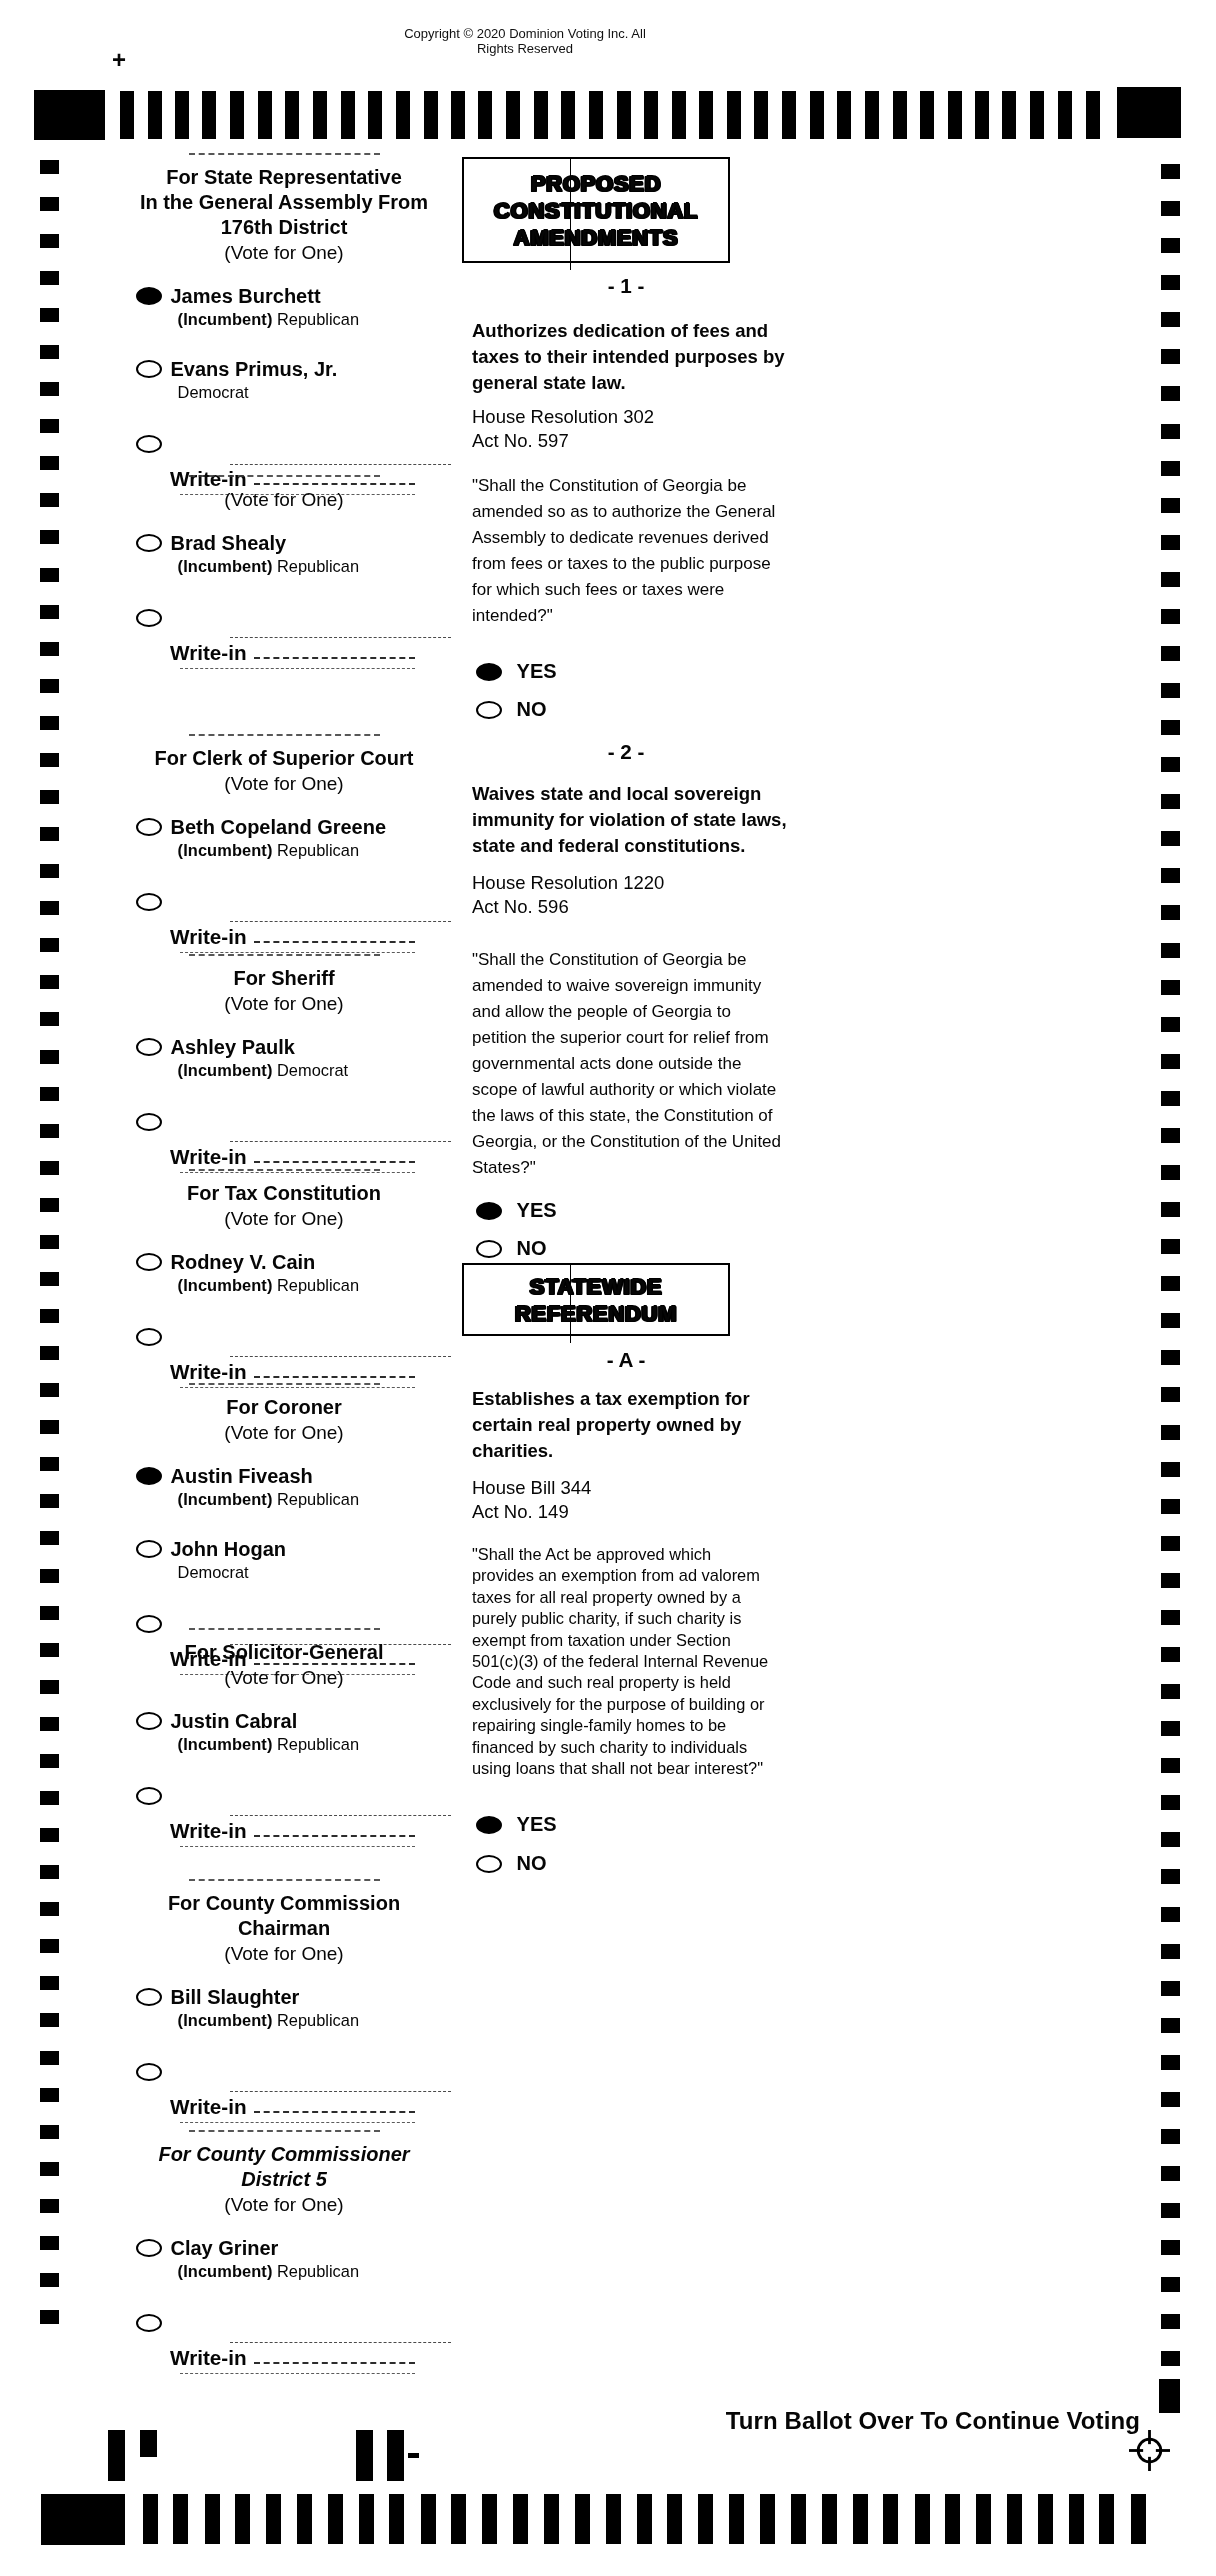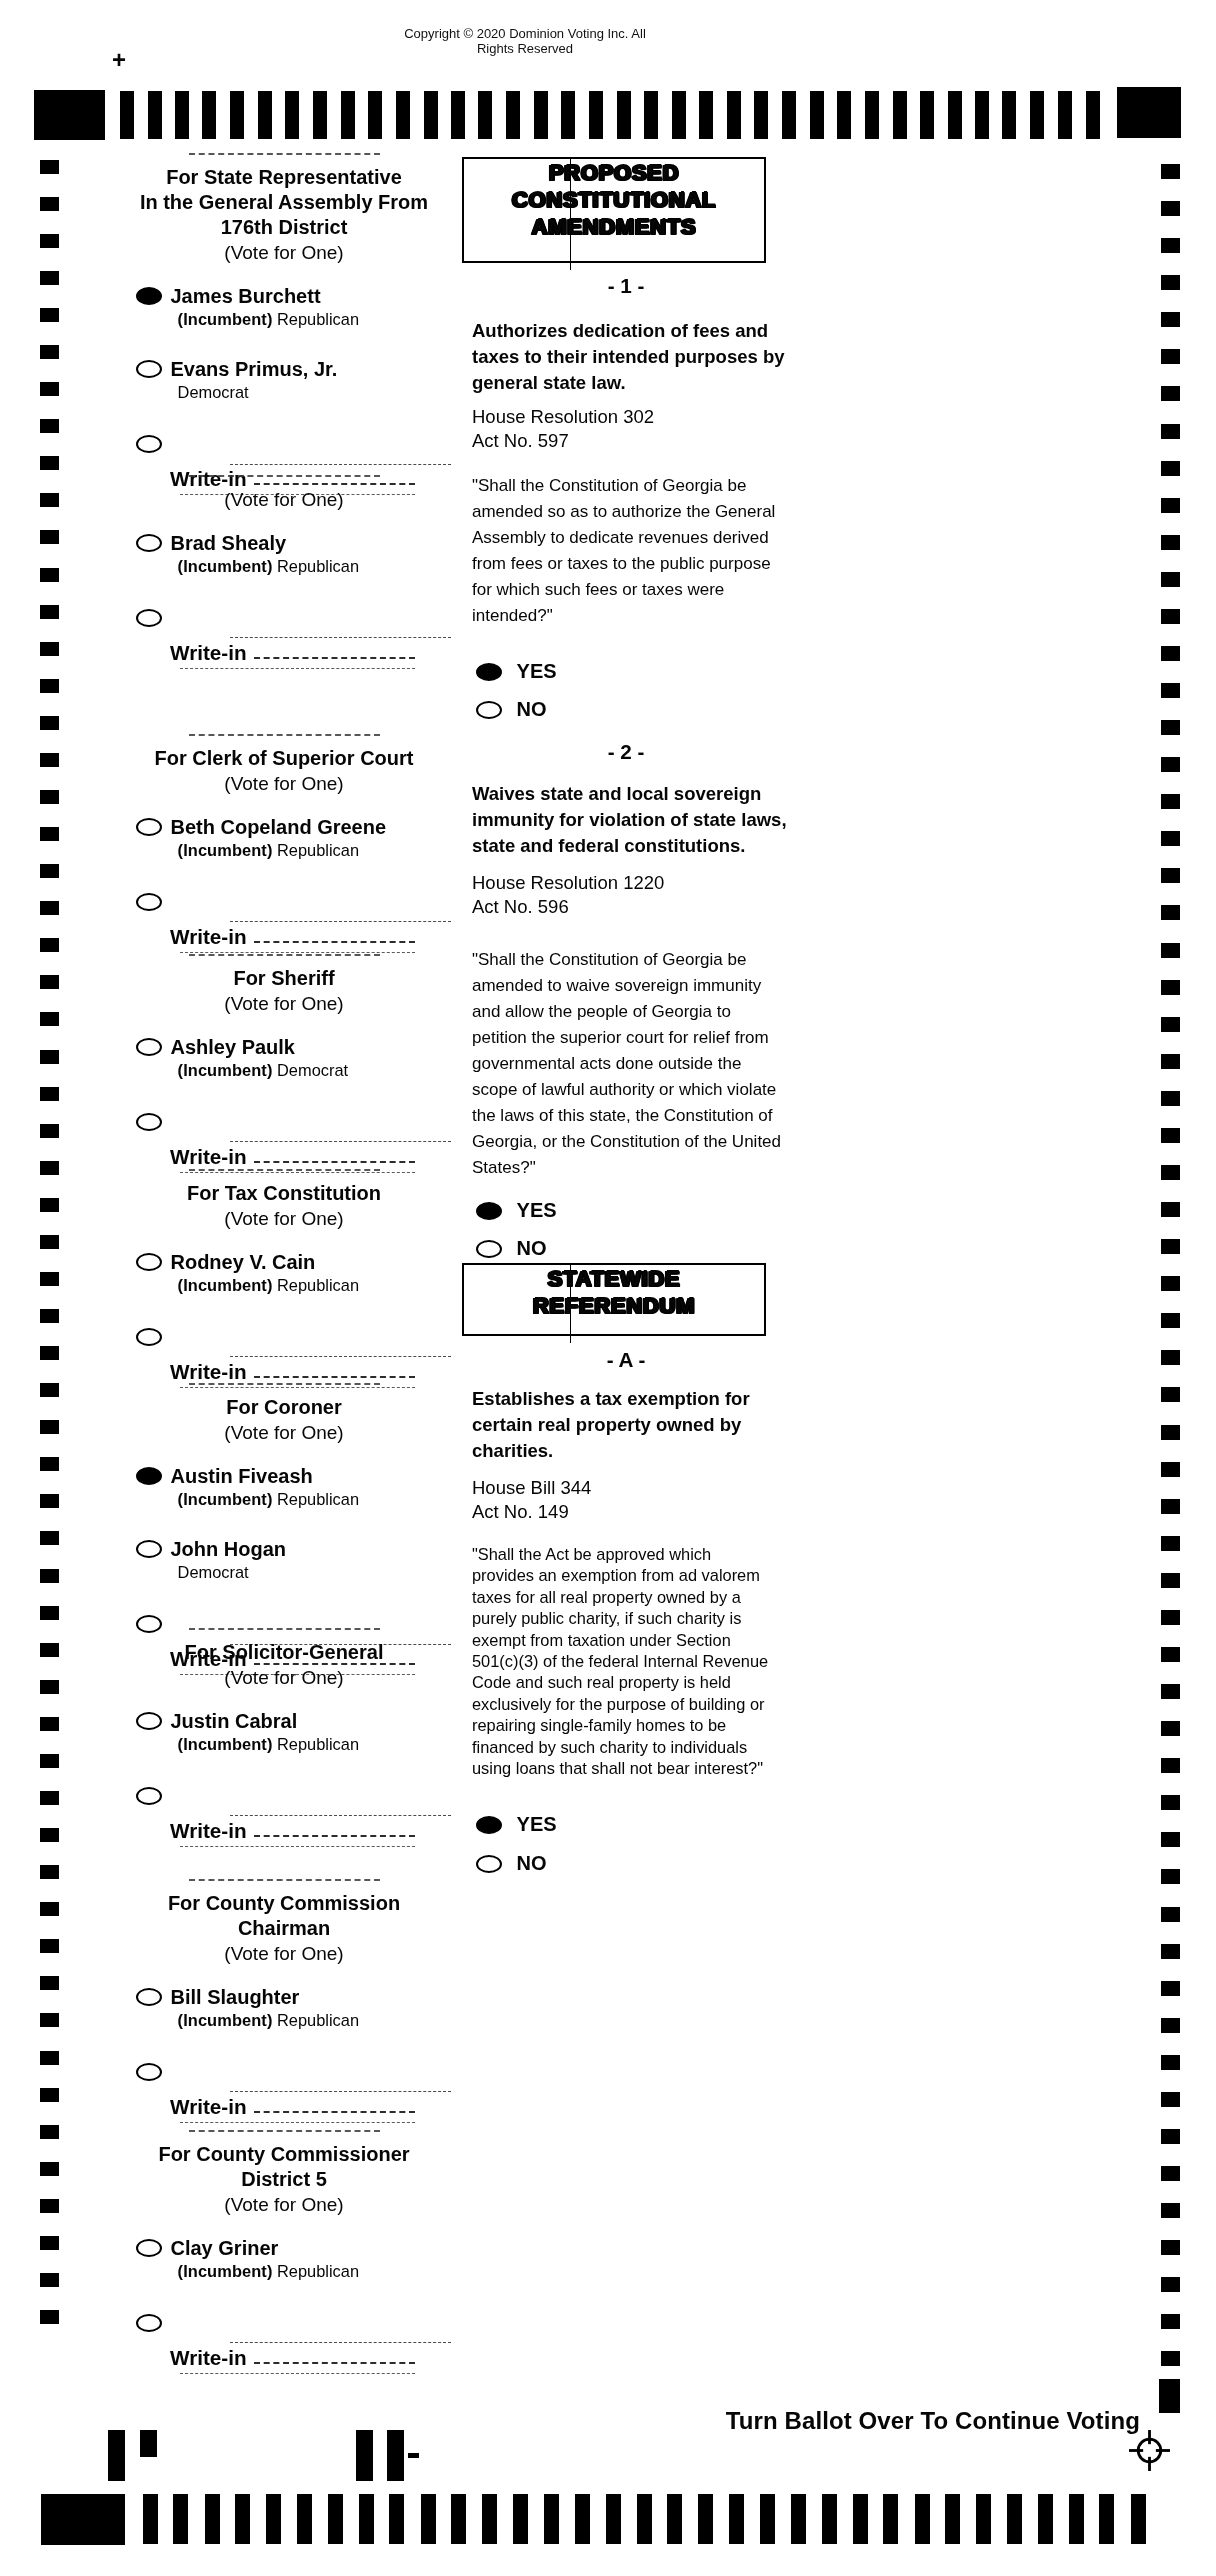--- a/index.html
+++ b/index.html
@@ -24,22 +24,22 @@
   .cparty b{letter-spacing:0.1px;}
   .cand.emptyrow{margin-top:30px;min-height:21.4px;}
   .writein{margin-top:10px;margin-left:37px;width:245px;}
   .w-line-top{border-top:1.4px dashed #4a4a4a;width:221px;margin-left:60px;margin-bottom:2.1px;}
   .w-row{display:flex;align-items:flex-end;justify-content:space-between;}
   .w-label{font-weight:bold;font-size:20.7px;line-height:23px;}
   .w-rule{flex:1;border-bottom:2.1px dashed #2c2c2c;margin-bottom:5px;margin-left:7.1px;}
   .w-line-bot{border-top:1.4px dashed #5a5a5a;width:235px;margin-top:4.3px;margin-left:10px;}
   
   .rc{position:absolute;left:462px;top:0;width:335px;}
-  .mbox{position:absolute;left:0;width:304px;border:2.1px solid #000;box-sizing:border-box;
-        display:flex;justify-content:center;text-align:center;}
+  .mbox{position:absolute;left:0;width:268px;border:2.1px solid #000;box-sizing:border-box;
+        display:flex;align-items:center;justify-content:center;text-align:center;}
   .smudge{font-weight:bold;font-size:22px;line-height:27px;letter-spacing:0.7px;white-space:pre-line;
           text-shadow:1.4px 0 0 #000,-1.4px 0 0 #000,0 1.4px 0 #000,1.4px 1.4px 0 #000,-1.4px 1.4px 0 #000,0.7px -1.4px 0 #000;
           filter:blur(0.3px);}
   .vline{position:absolute;left:106px;top:-2.1px;bottom:-8.6px;width:1.4px;background:#000;}
   .mnum{position:absolute;left:7.1px;width:314px;text-align:center;font-weight:bold;font-size:20.7px;}
   .msum{position:absolute;left:10px;width:335px;font-weight:bold;font-size:18.5px;line-height:26px;white-space:pre-line;}
   .mauth{position:absolute;left:10px;width:328px;font-size:18.5px;line-height:24px;white-space:pre-line;}
   .mq{position:absolute;left:10px;width:337px;font-size:17px;line-height:26px;white-space:pre-line;}
   .mq.small{font-size:16.4px;line-height:21.4px;}
   .choice{position:absolute;left:14.3px;display:flex;align-items:center;}
@@ -451,21 +451,21 @@
           <div class="w-line-top"></div>
           <div class="w-row">
             <span class="w-label">Write-in</span>
             <span class="w-rule"></span>
           </div>
           <div class="w-line-bot"></div>
         </div>
       </div>
       <div class="contest" style="top: 2130px;">
         <div class="sep"></div>
-        <div class="ct" style="white-space: pre-line;">For County Commissioner
+        <div class="ct" style="white-space: pre-line; font-style: italic;">For County Commissioner
 District 5</div>
         <div class="cv">(Vote for One)</div>
         <div class="cand first">
           <div class="bubble"></div>
           <div class="cinfo">
             <div class="cname">Clay Griner</div>
             <div class="cparty"><b>(Incumbent)</b> <span>Republican</span></div>
           </div>
         </div>
         <div class="cand emptyrow">

